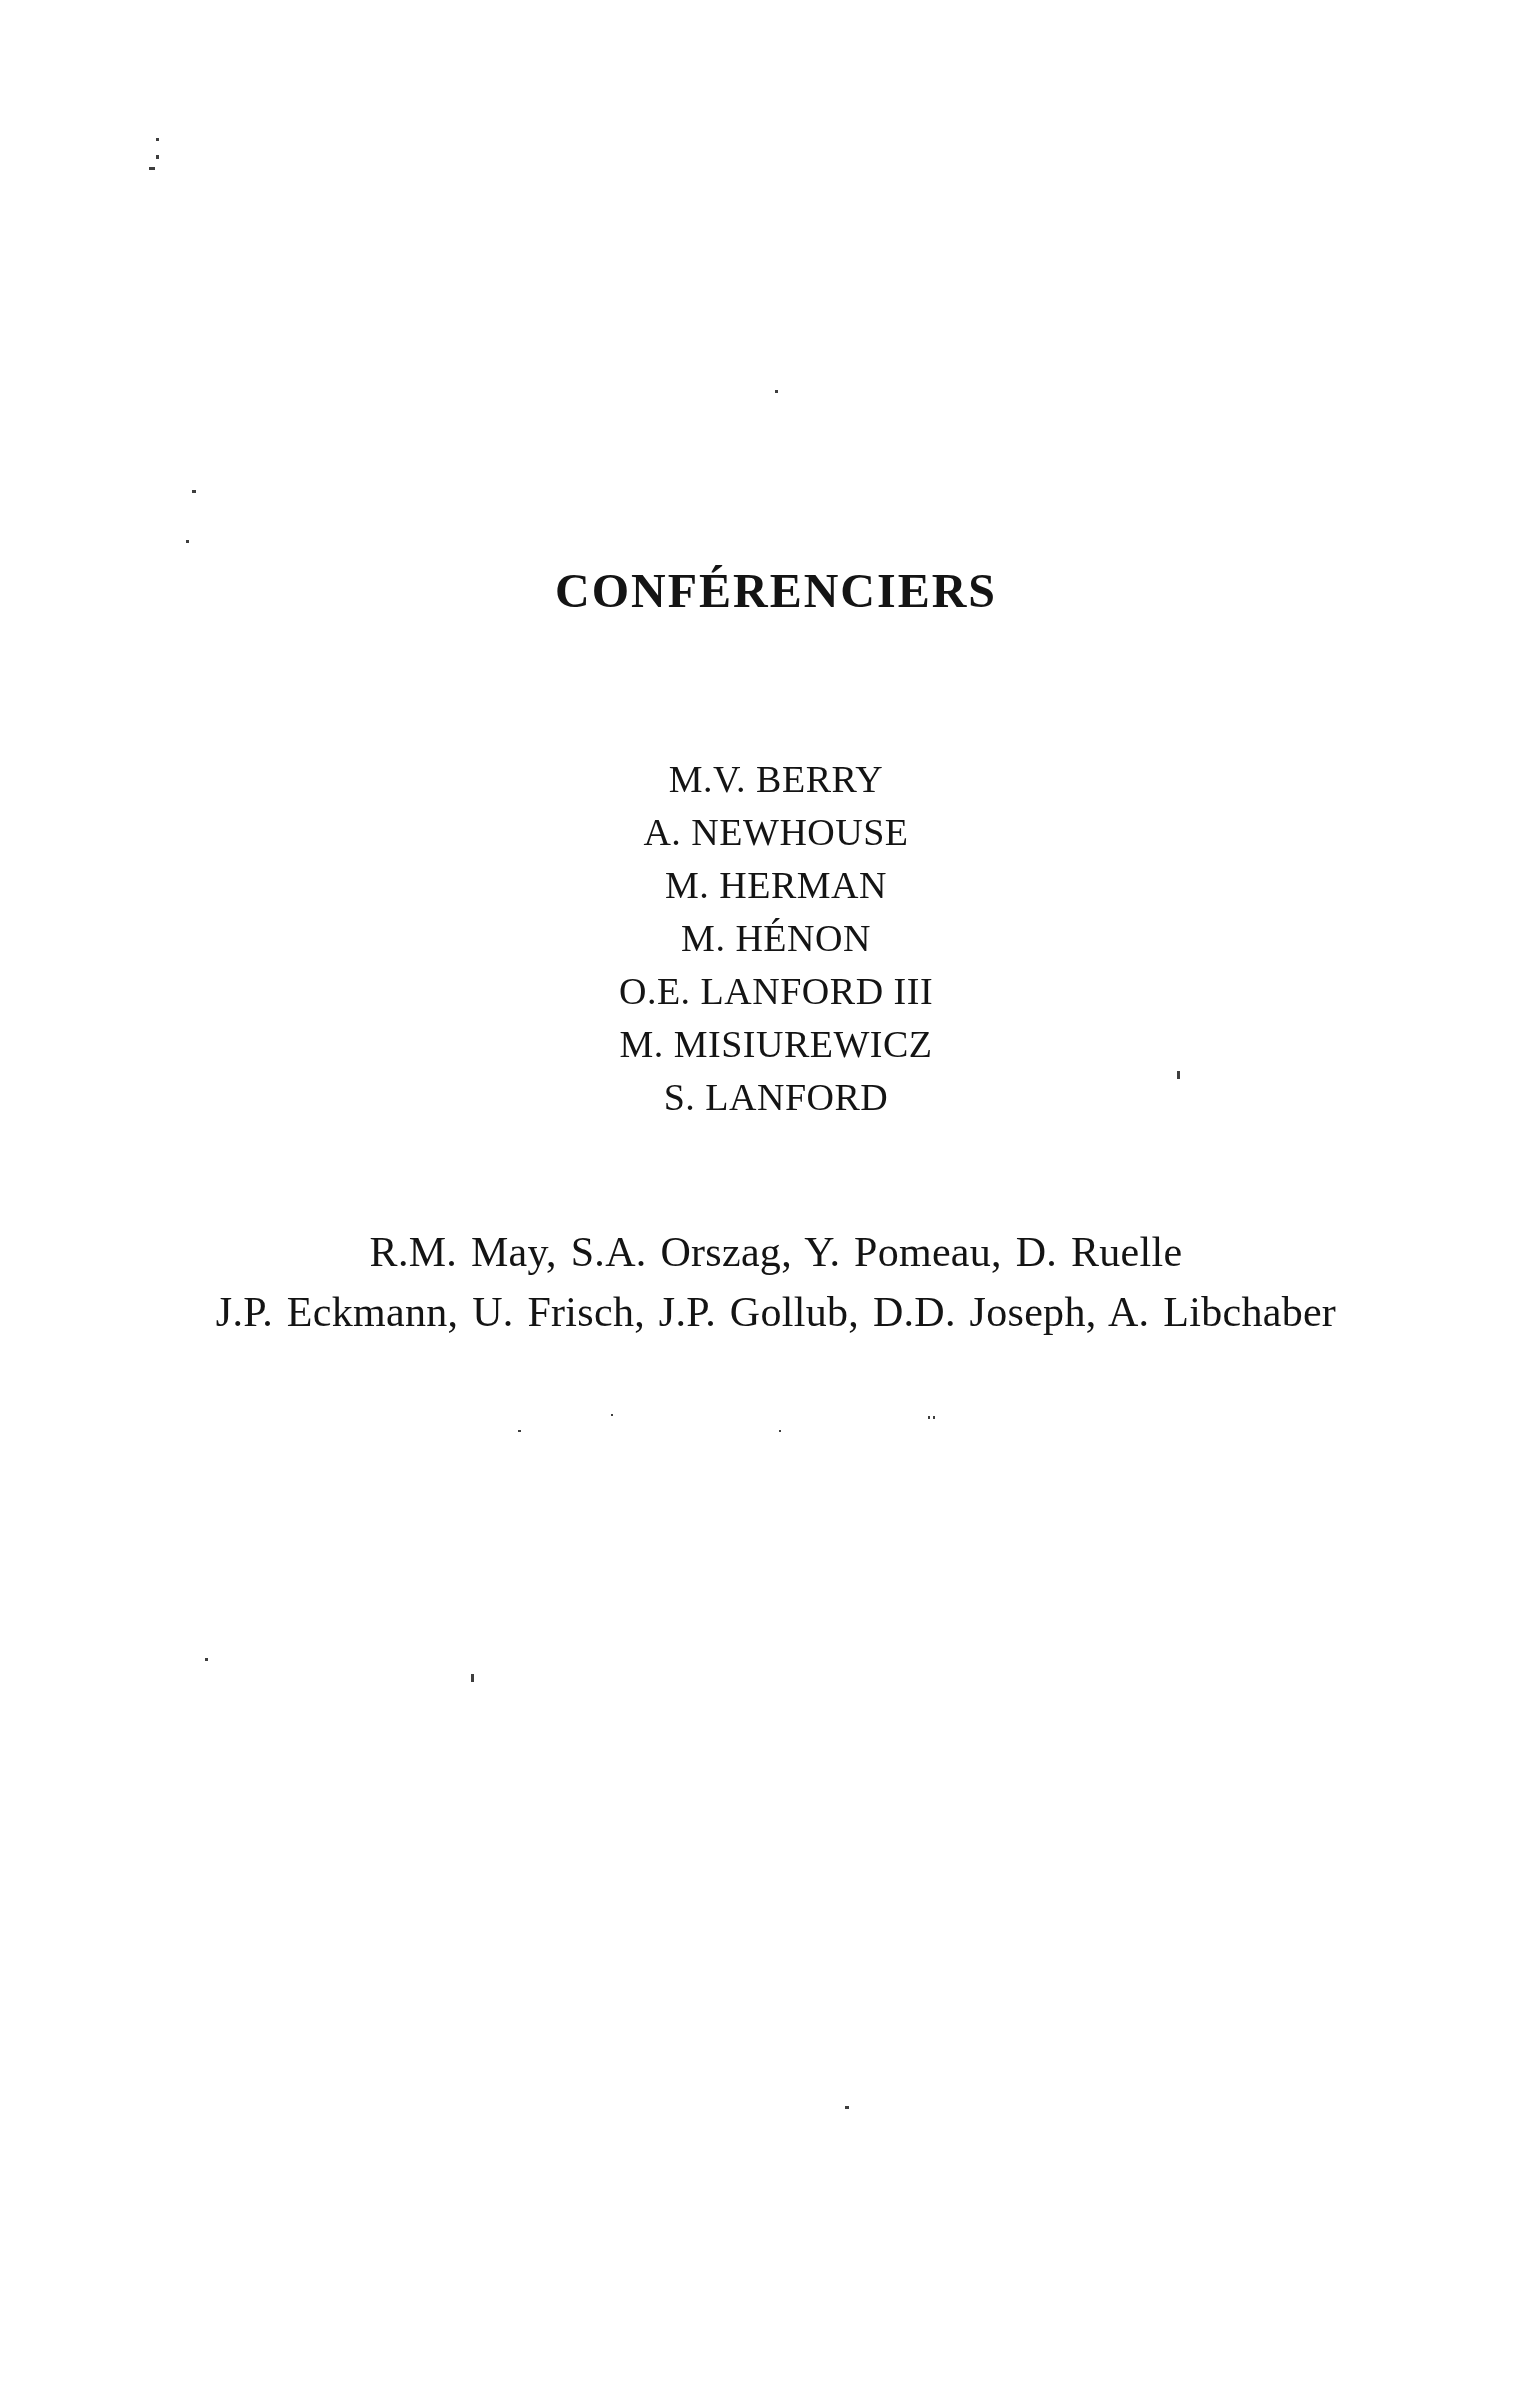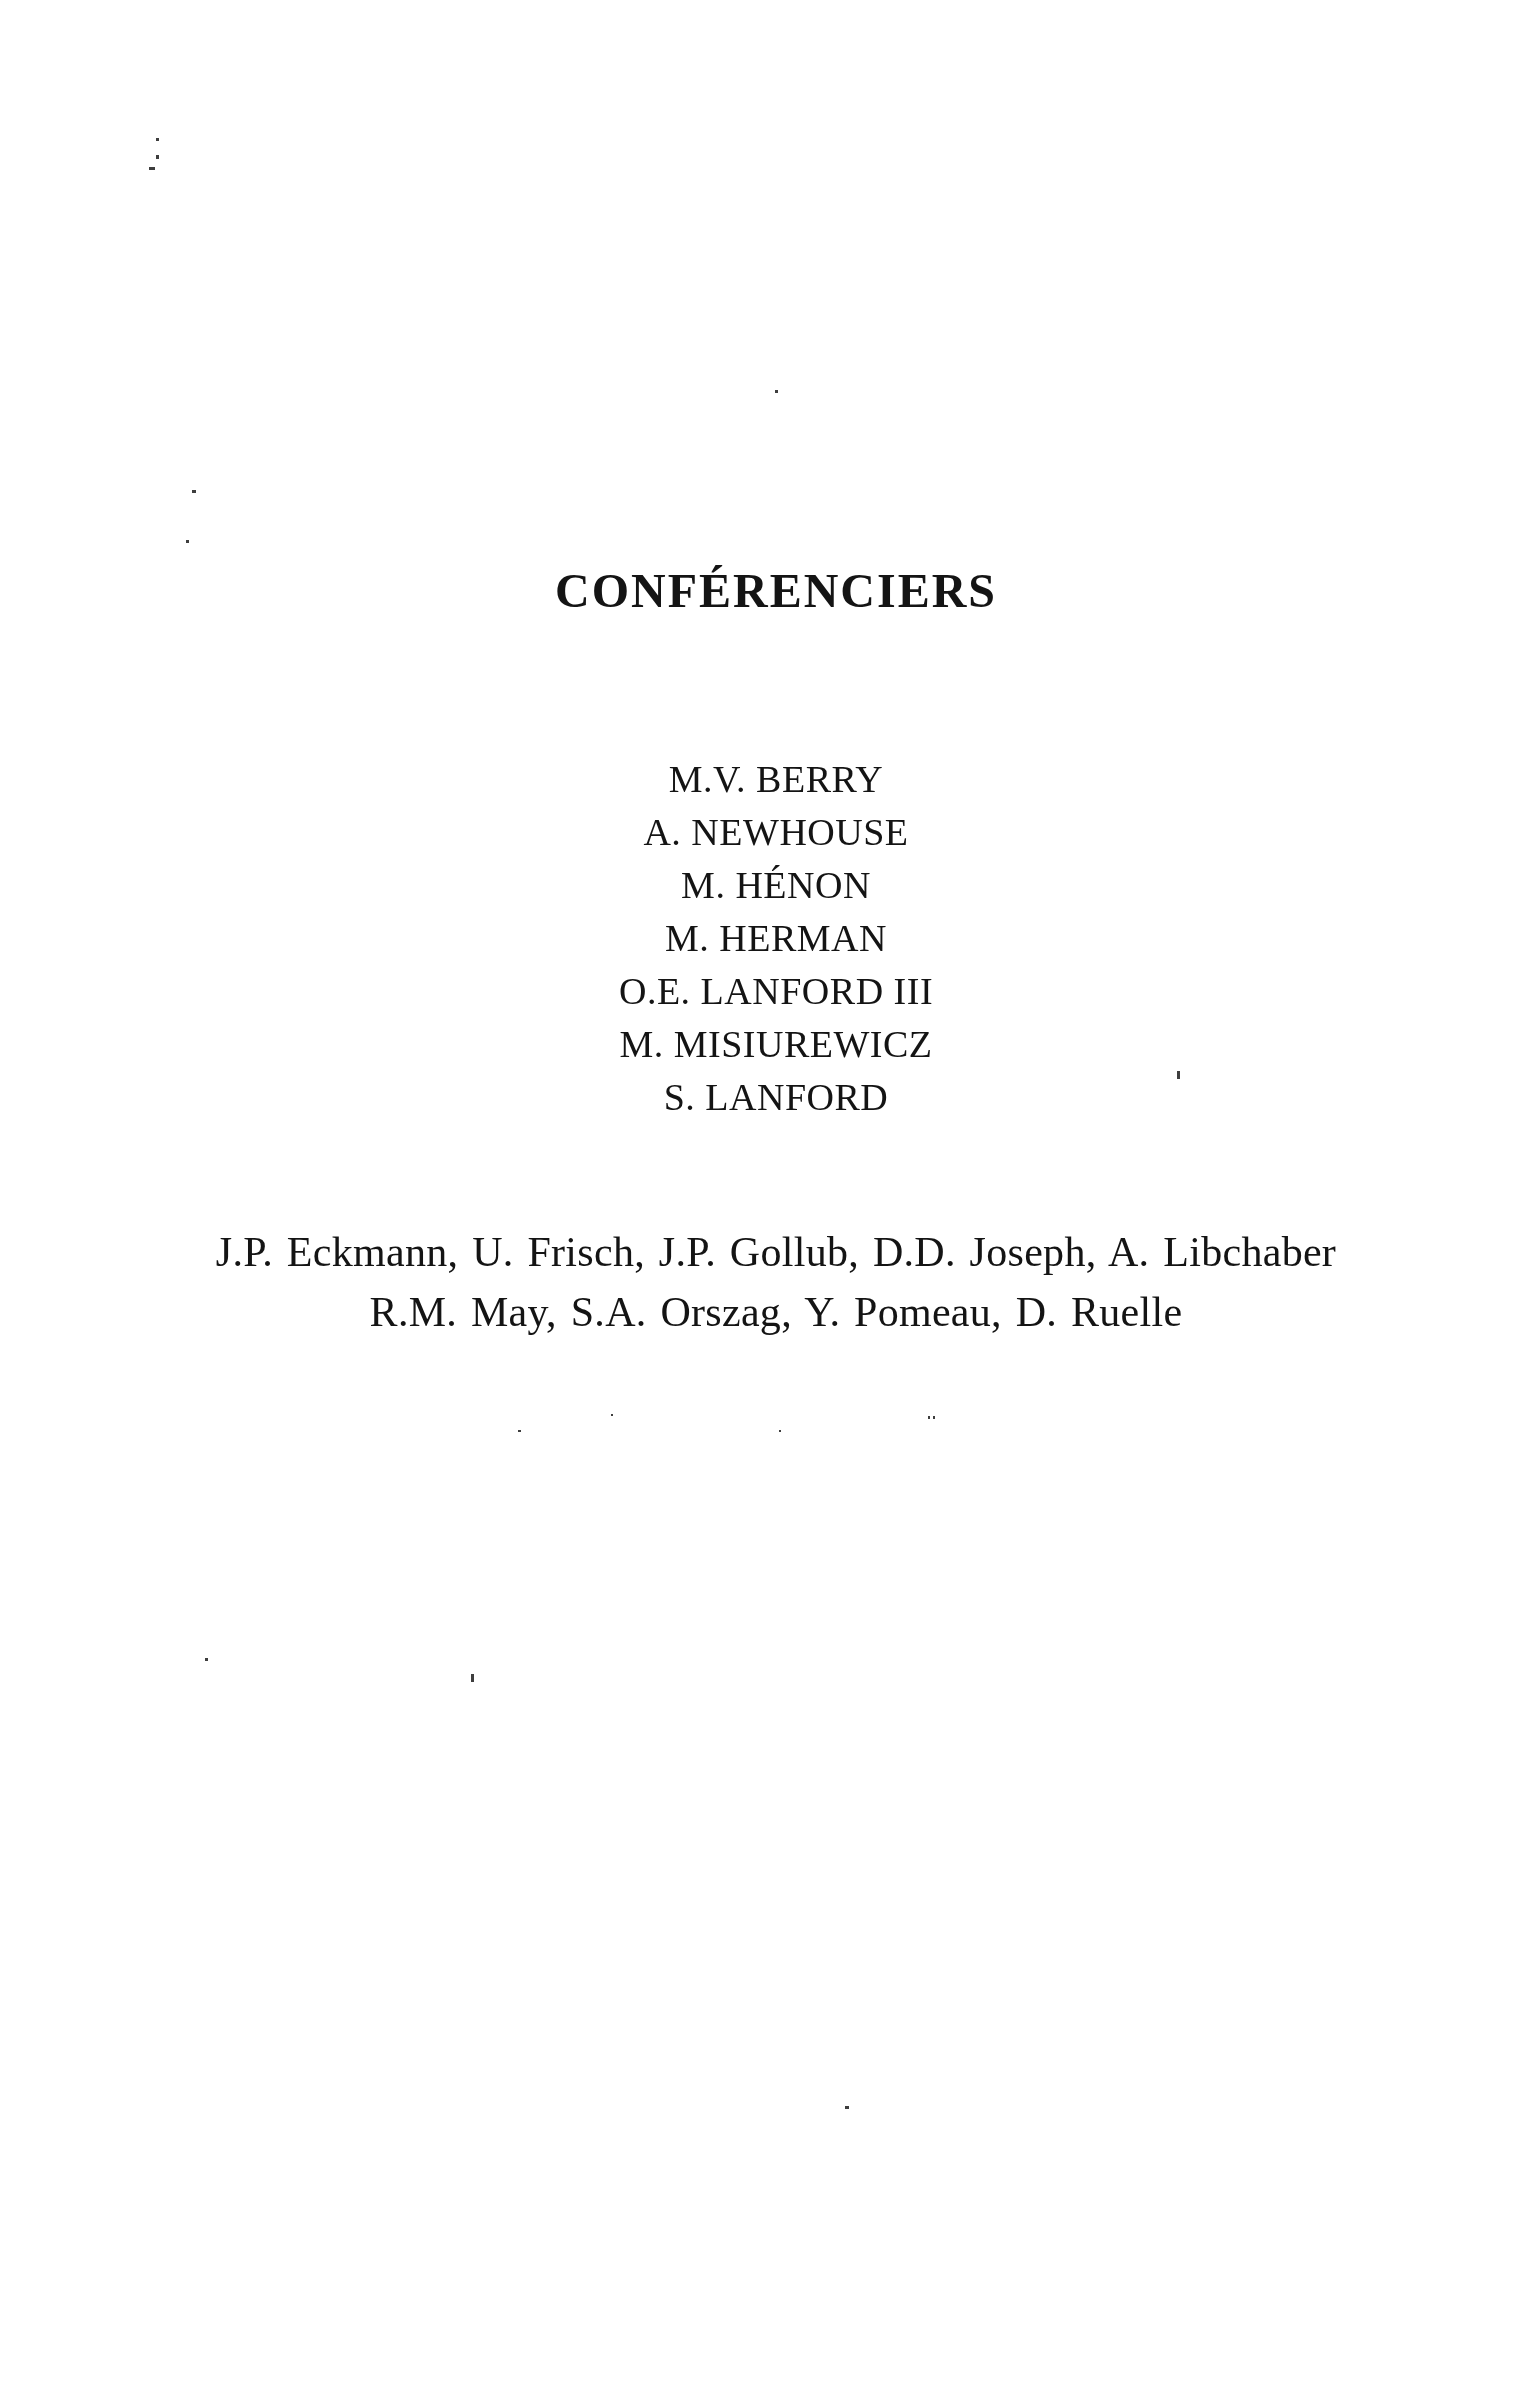--- a/index.html
+++ b/index.html
@@ -74,30 +74,30 @@
 
 <div class="page" style="--ink: #141414; --paper: #ffffff;">
 
   <div class="content">
 
     <h1 class="doc-title">CONFÉRENCIERS</h1>
 
     <div class="speakers">
       <div class="speaker">M.V. BERRY</div>
       <div class="speaker">A. NEWHOUSE</div>
+      <div class="speaker">M. HERMAN</div>
       <div class="speaker">M. HÉNON</div>
-      <div class="speaker">M. HERMAN</div>
       <div class="speaker">O.E. LANFORD III</div>
       <div class="speaker">M. MISIUREWICZ</div>
       <div class="speaker">S. LANFORD</div>
     </div>
 
     <div class="contributors">
+      <div class="contrib-line">R.M. May, S.A. Orszag, Y. Pomeau, D. Ruelle</div>
       <div class="contrib-line">J.P. Eckmann, U. Frisch, J.P. Gollub, D.D. Joseph, A. Libchaber</div>
-      <div class="contrib-line">R.M. May, S.A. Orszag, Y. Pomeau, D. Ruelle</div>
     </div>
 
   </div>
 
   <div class="speck" style="left:156px; top:138px; width:3px; height:3px;"></div>
   <div class="speck" style="left:156px; top:155px; width:3px; height:4px;"></div>
   <div class="speck" style="left:149px; top:167px; width:6px; height:3px;"></div>
   <div class="speck" style="left:192px; top:490px; width:4px; height:3px;"></div>
   <div class="speck" style="left:186px; top:540px; width:3px; height:3px;"></div>
   <div class="speck" style="left:775px; top:390px; width:3px; height:3px;"></div>

